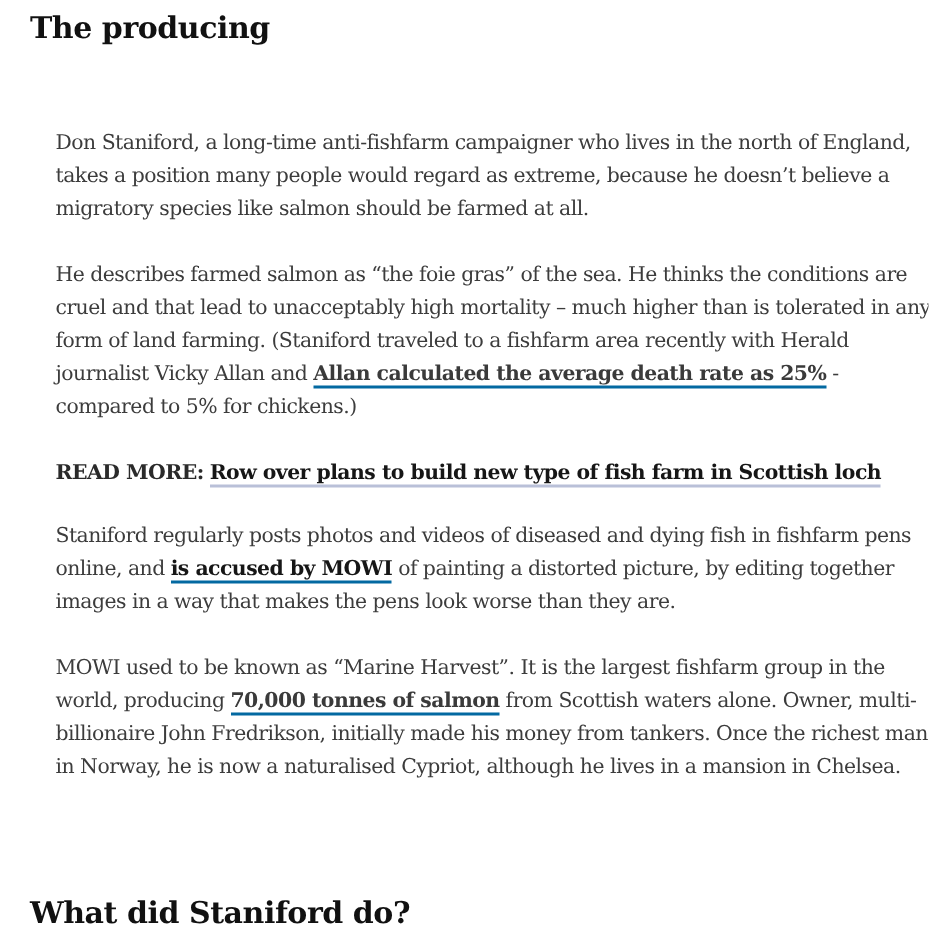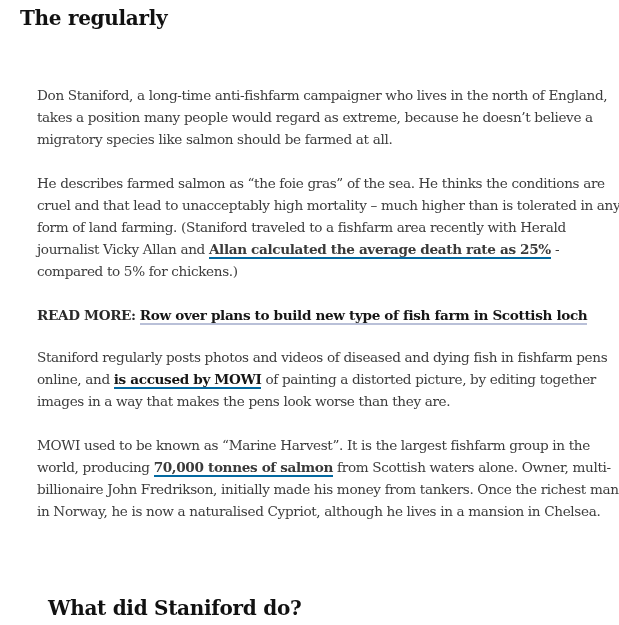--- a/index.html
+++ b/index.html
@@ -52,27 +52,27 @@
       color: #161616;
       text-decoration: none;
       border-bottom: 2px solid #b9c0d8;
     }
   </style>
 </head>
 <body>
 
 <div class="article">
 
-  <h2 class="heading" style="top:6px;">The regularly</h2>
+  <h2 class="heading" style="top:6px;">The producing</h2>
 
   <p class="para" style="top:84px;"><span>Don Staniford, a long-time anti-fishfarm campaigner who lives in the north of England, takes a position many people would regard as extreme, because he doesn’t believe a migratory species like salmon should be farmed at all.</span></p>
 
   <p class="para" style="top:172px;"><span>He describes farmed salmon as “the foie gras” of the sea. He thinks the conditions are cruel and that lead to unacceptably high mortality – much higher than is tolerated in any form of land farming. (Staniford traveled to a fishfarm area recently with Herald journalist Vicky Allan and </span><a class="link" href="#">Allan calculated the average death rate as 25%</a><span> - compared to 5% for chickens.)</span></p>
 
   <p class="para" style="top:304px;"><span class="readmore-label">READ MORE:</span> <a class="readmore-link" href="#">Row over plans to build new type of fish farm in Scottish loch</a></p>
 
   <p class="para" style="top:346px;"><span>Staniford regularly posts photos and videos of diseased and dying fish in fishfarm pens online, and </span><a class="link dark" href="#">is accused by MOWI</a><span> of painting a distorted picture, by editing together images in a way that makes the pens look worse than they are.</span></p>
 
   <p class="para" style="top:434px;"><span>MOWI used to be known as “Marine Harvest”. It is the largest fishfarm group in the world, producing </span><a class="link" href="#">70,000 tonnes of salmon</a><span> from Scottish waters alone. Owner, multi-billionaire John Fredrikson, initially made his money from tankers. Once the richest man in Norway, he is now a naturalised Cypriot, although he lives in a mansion in Chelsea.</span></p>
 
-  <h2 class="heading" style="top:596px;margin-left:28px;">What did Staniford do?</h2>
+  <h2 class="heading" style="top:596px;">What did Staniford do?</h2>
 
 </div>
 
 </body></html>

